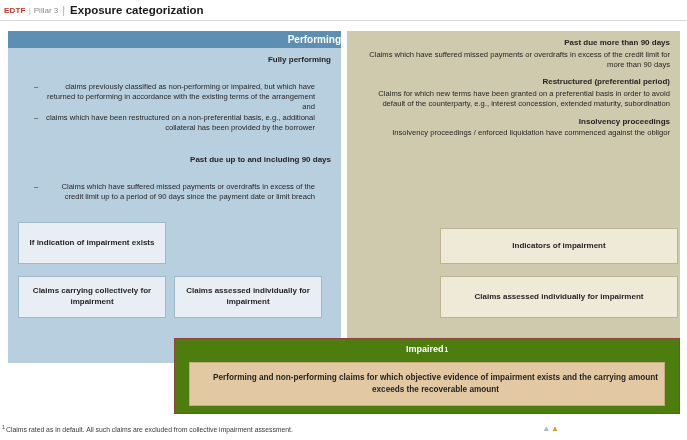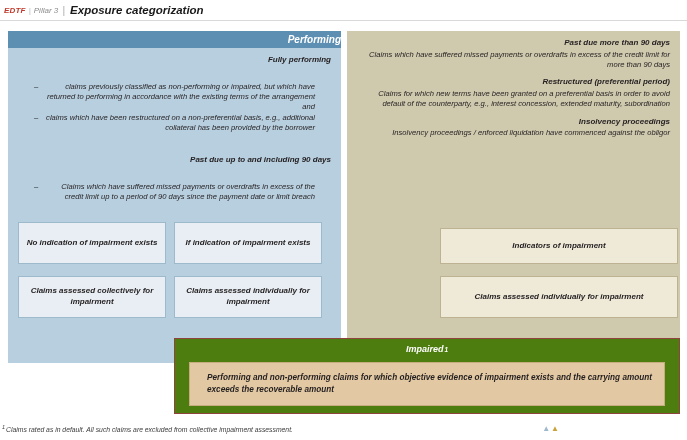--- a/index.html
+++ b/index.html
@@ -12,21 +12,20 @@
     background: #ffffff;
     font-family: "Liberation Sans", sans-serif;
     color: #231f20;
     overflow: hidden;
   }
   .page {
     position: relative;
     width: 564px;
     height: 440px;
     box-sizing: border-box;
-    font-style: italic;
   }
 
   
   .header {
     position: absolute;
     left: 0;
     top: 0;
     width: 687px;
     height: 20px;
     display: flex;
@@ -191,20 +190,21 @@
     font-weight: bold;
   }
   .impaired-box {
     margin: 3px 14px 0 14px;
     height: 44px;
     background: #e3c9a3;
     border: 1px solid #c9ab80;
     display: flex;
     align-items: center;
     justify-content: center;
+    text-align: center;
     font-size: 8.2px;
     font-weight: bold;
     line-height: 1.45;
     color: #231f20;
     box-sizing: border-box;
     padding-left: 17px;
   }
 
   
   .footnote {
@@ -288,25 +288,24 @@
 
       <div>
         <div class="blk-title">Insolvency proceedings</div>
         <div class="blk-text">Insolvency proceedings / enforced liquidation have commenced against the obligor</div>
       </div>
 
     </div>
   </div>
 
   <div class="boxrow row-perf-1">
-    <div class="ibox">No indication of impairment exists</div>
     <div class="ibox">If indication of impairment exists</div>
   </div>
   <div class="boxrow row-perf-2">
-    <div class="ibox">Claims assessed collectively for impairment</div>
+    <div class="ibox">Claims carrying collectively for impairment</div>
     <div class="ibox">Claims assessed individually for impairment</div>
   </div>
 
   <div class="boxrow row-np-1">
     <div class="ibox tan">Indicators of impairment</div>
   </div>
   <div class="boxrow row-np-2">
     <div class="ibox tan">Claims assessed individually for impairment</div>
   </div>
 

